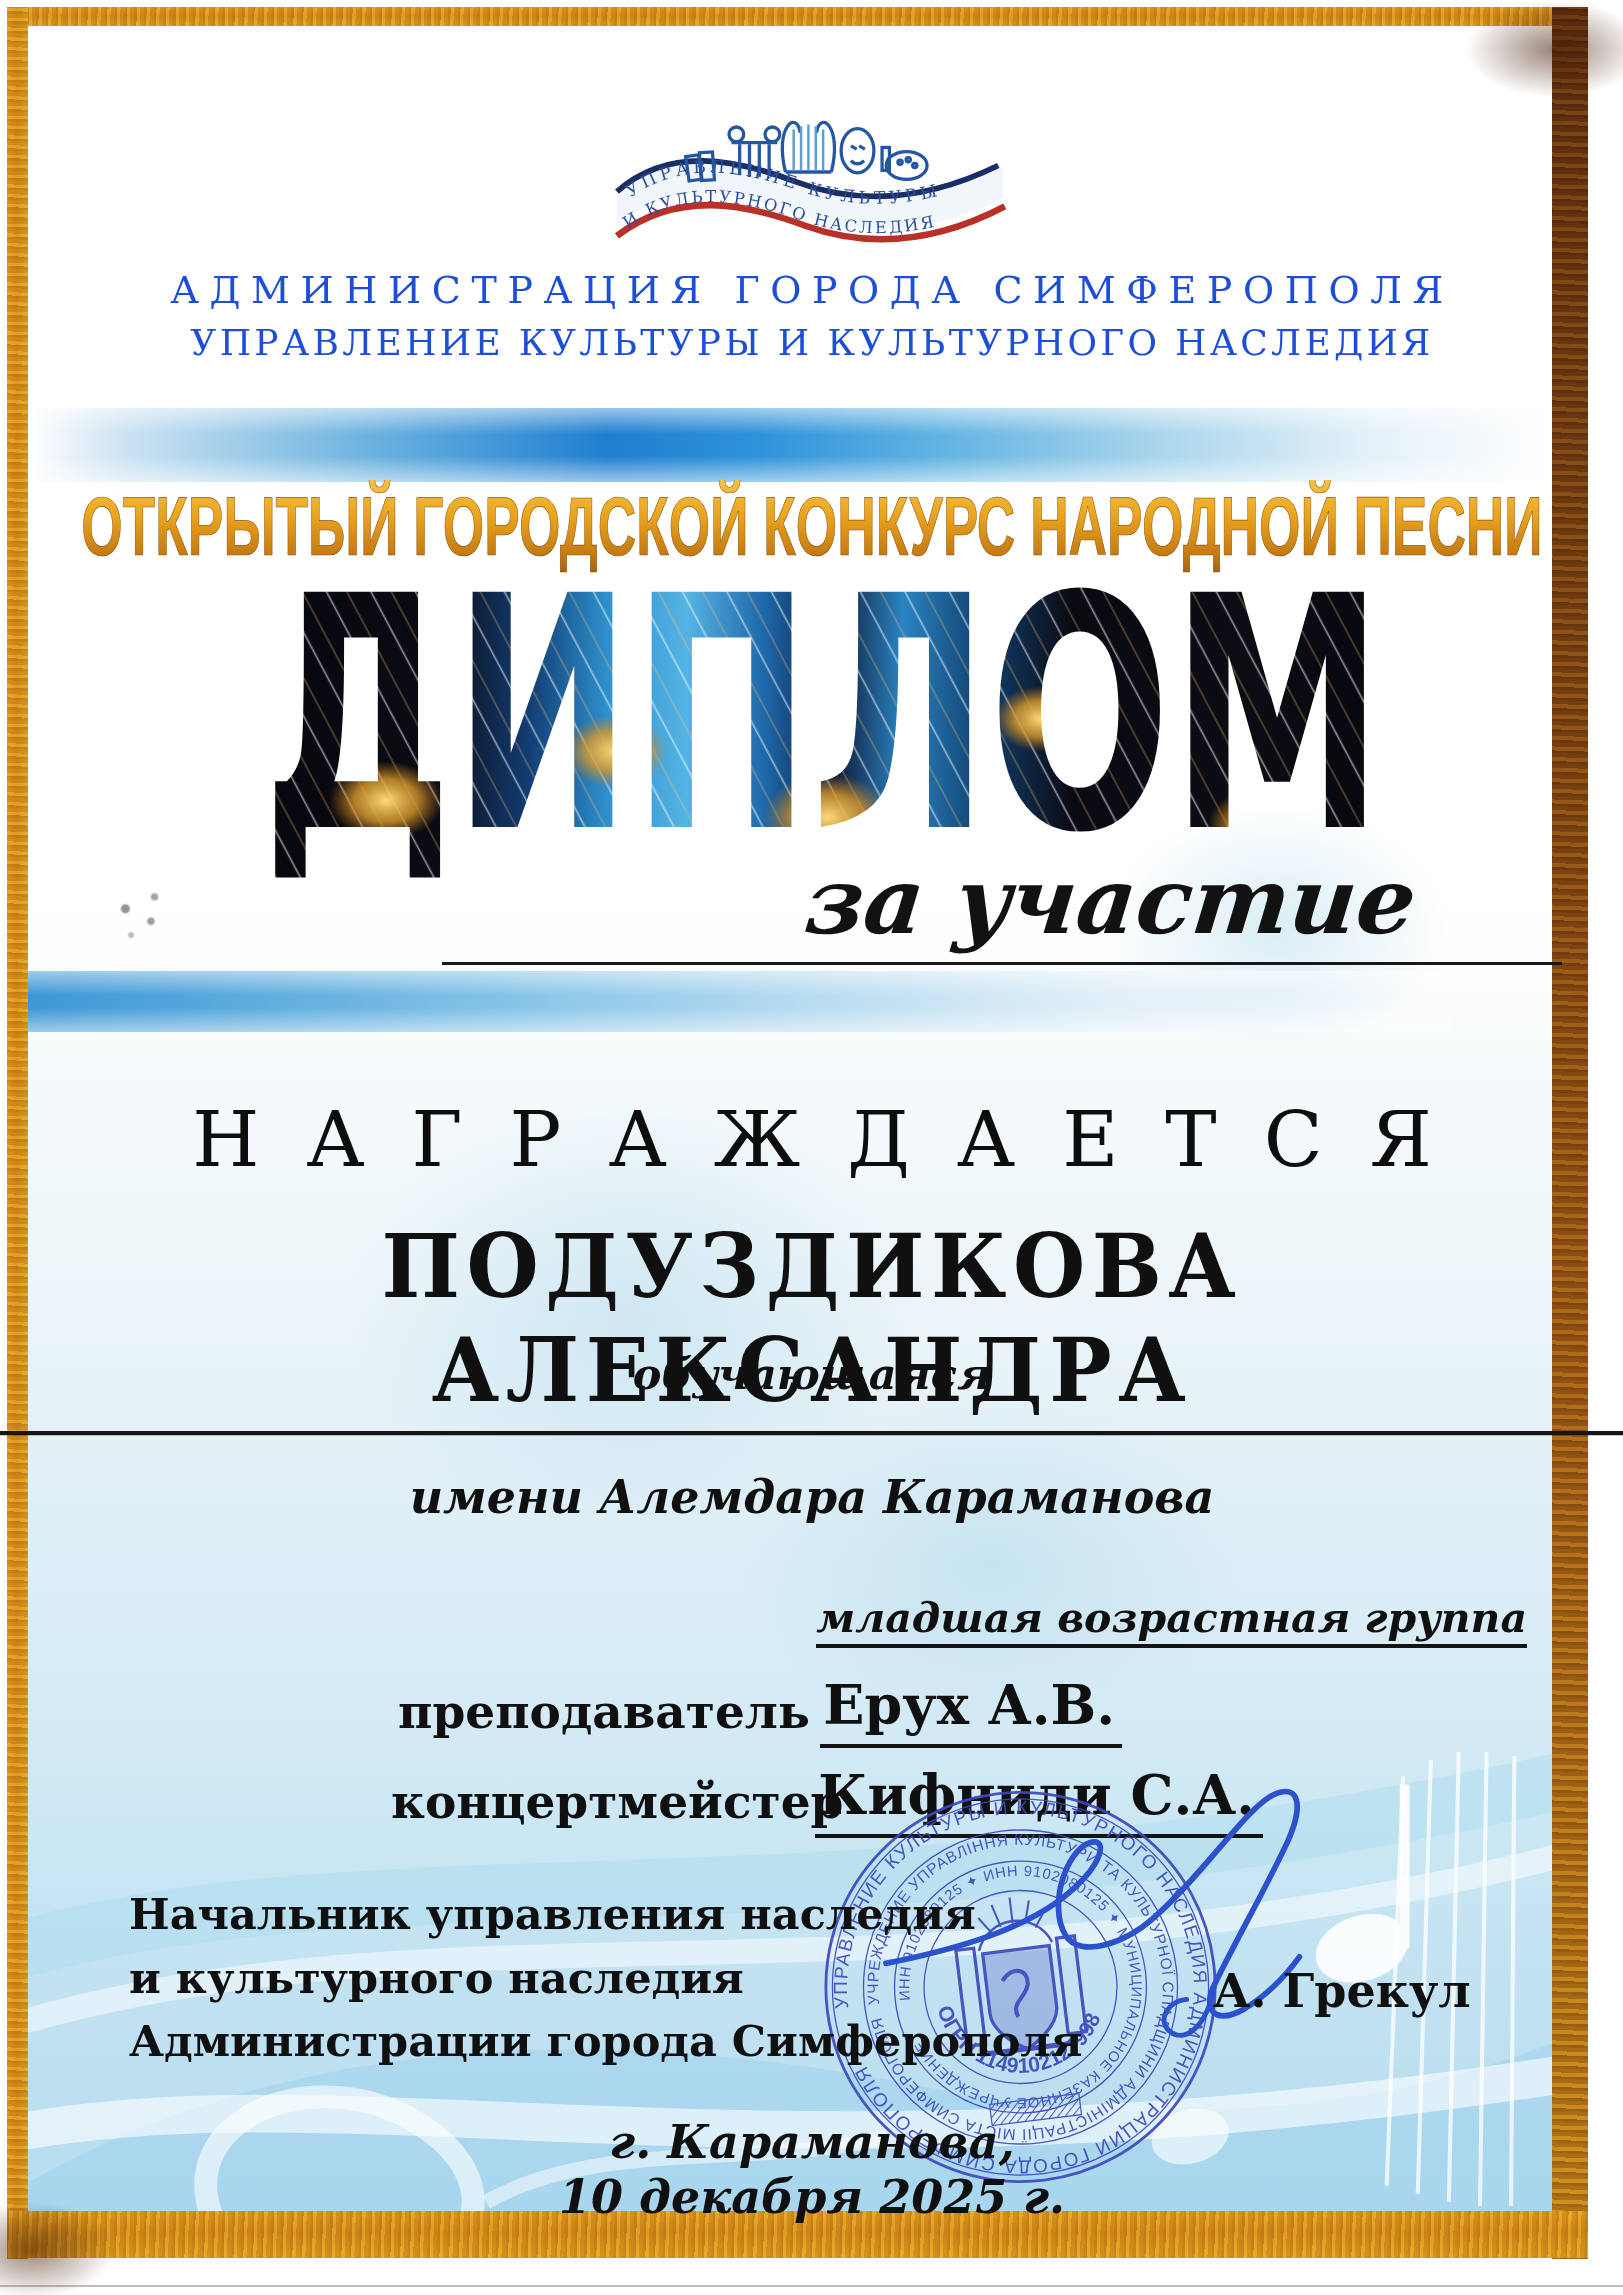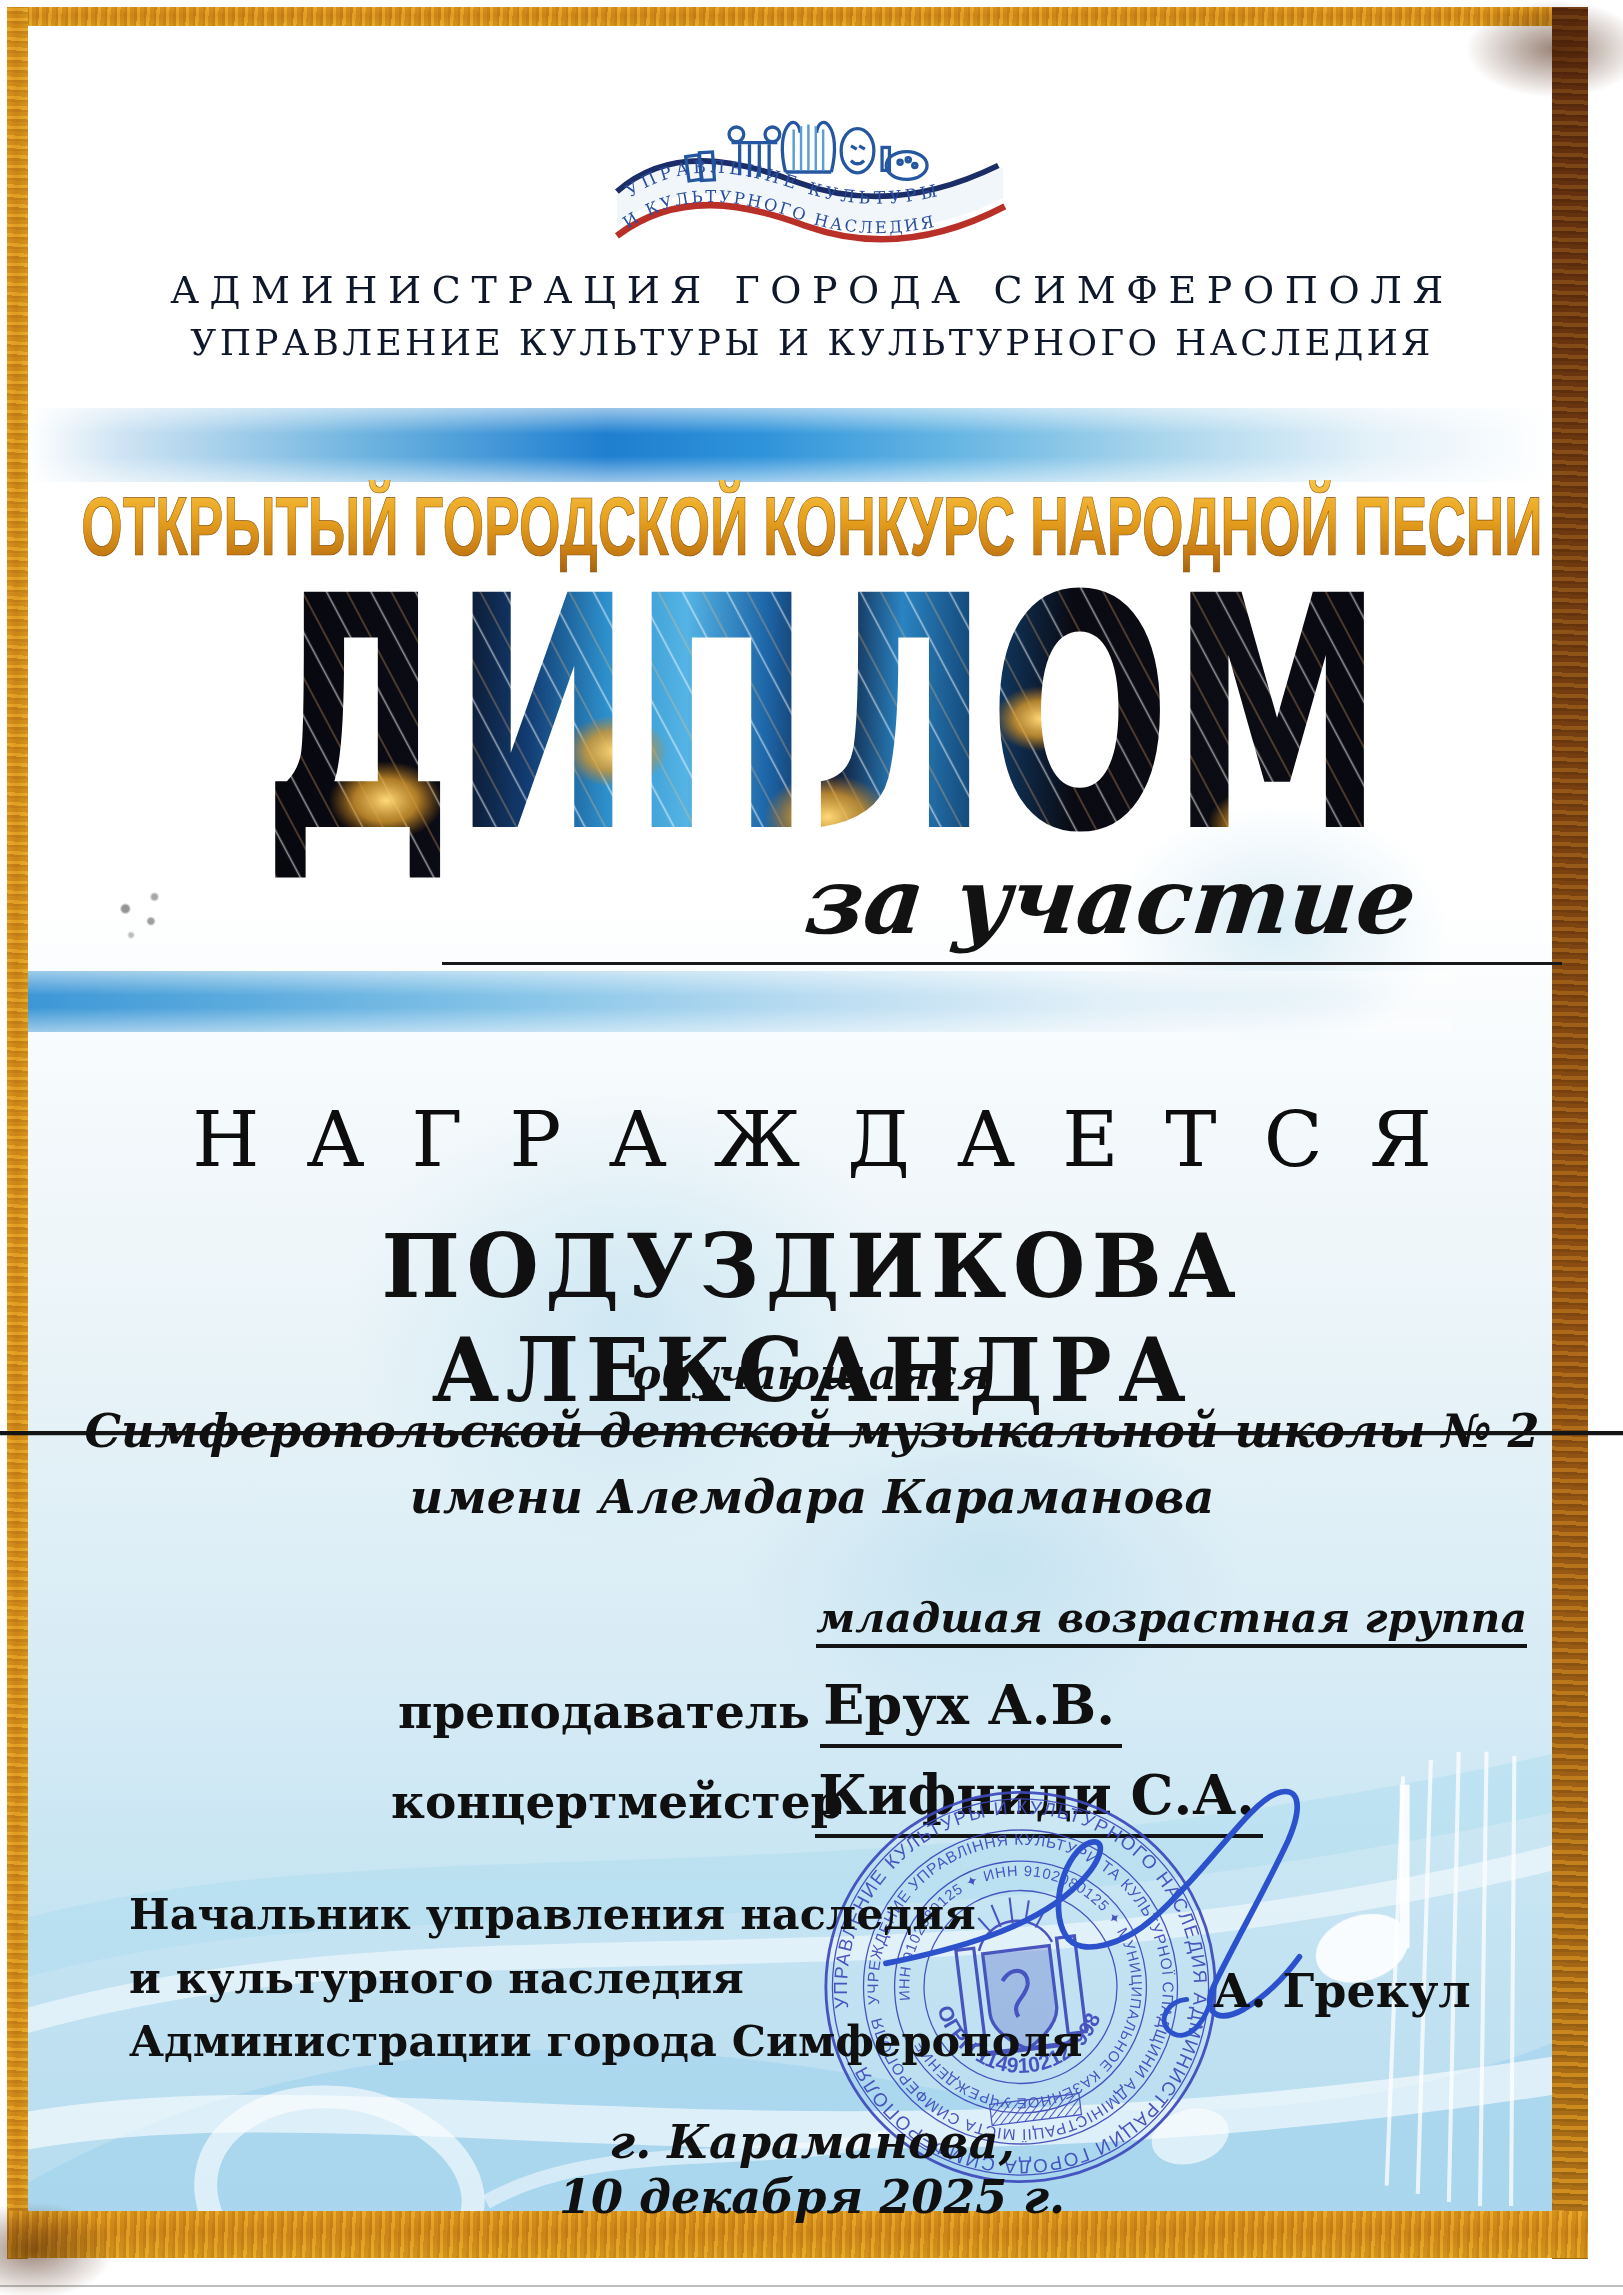--- a/index.html
+++ b/index.html
@@ -23,21 +23,21 @@
   #paper{background:linear-gradient(180deg,#ffffff 0%,#ffffff 40%,#f6fafc 48%,#ecf5f9 58%,#ddeef6 70%,#cde8f4 85%,#c6e4f3 100%);}
 
   .stripe1{background:linear-gradient(90deg, rgba(255,255,255,0) 0%, #cfe4f3 6%, #6fb4e0 22%, #1f7fd0 38%, #2f93da 48%, #63b4e3 60%, #a9d5ec 74%, #e3f1f9 88%, rgba(255,255,255,0) 100%);}
   .stripe1::after{content:"";position:absolute;inset:0;background:linear-gradient(180deg,#ffffff 0%,rgba(255,255,255,0) 35%,rgba(255,255,255,0) 65%,#ffffff 100%);opacity:.55;}
   .stripe2{background:linear-gradient(90deg,#3d97d6 0%, #55a7dc 12%, #86c4e8 34%, #b9dcf1 55%, #e0eff8 75%, rgba(255,255,255,0) 96%);}
   .stripe2::after{content:"";position:absolute;inset:0;background:linear-gradient(180deg,#ffffff 0%,rgba(255,255,255,0) 40%,rgba(255,255,255,0) 60%,#ffffff 100%);opacity:.5;}
 
   .wm{background:radial-gradient(ellipse at center, rgba(165,212,233,.4), rgba(165,212,233,0) 70%);}
 
   
-  .navyhead{color:#0f172a;text-align:center;white-space:nowrap;}
+  .navyhead{color:#1d4ed8;text-align:center;white-space:nowrap;}
   .center{left:0;width:100%;text-align:center;}
   .bserif{font-weight:bold;color:#101010;}
   .bitalic{font-weight:bold;font-style:italic;color:#101010;}
   .uline{border-bottom:4.1px solid #151515;}
   .smudge{background:
       radial-gradient(circle at 22% 30%, rgba(60,60,65,.55) 0 3.3px, rgba(60,60,65,0) 5.7px),
       radial-gradient(circle at 70% 22%, rgba(60,60,65,.45) 0 2.5px, rgba(60,60,65,0) 4.9px),
       radial-gradient(circle at 55% 68%, rgba(60,60,65,.5) 0 2.5px, rgba(60,60,65,0) 4.9px),
       radial-gradient(circle at 20% 85%, rgba(60,60,65,.35) 0 1.6px, rgba(60,60,65,0) 4.1px);
       transform:rotate(-15deg);}
@@ -198,21 +198,20 @@
   <div class="abs" style="left:442px;top:962px;width:1120px;height:3.3px;background:#181818;"></div>
 
   <div class="abs center" style="top:1095px;font-size:77px;letter-spacing:47px;color:#0d0d0d;padding-left:47px;box-sizing:border-box;">НАГРАЖДАЕТСЯ</div>
 
   <div class="abs center" style="top:1221px;">
     <span class="bserif uline" style="display:inline-block;font-size:83px;letter-spacing:6.5px;padding:0 11.5px 8.2px 11.5px;
                  border-bottom-width:4.9px;transform:scale(1,1.06);">ПОДУЗДИКОВА АЛЕКСАНДРА</span>
   </div>
 
   <div class="abs center bitalic" style="top:1349px;font-size:43px;">обучающаяся</div>
-  <div class="abs center bitalic" style="top:1404px;font-size:46px;">Симферопольской детской музыкальной школы № 2</div>
   <div class="abs center bitalic" style="top:1470px;font-size:46px;">имени Алемдара Караманова</div>
 
   <div class="abs" style="right:97px;top:1594px;text-align:right;">
     <span class="bitalic" style="display:inline-block;font-size:41px;border-bottom:4.1px solid #141414;padding-bottom:2px;">младшая возрастная группа</span>
   </div>
 
   <div class="abs bserif" style="left:398px;top:1684px;font-size:47px;">преподаватель</div>
   <div class="abs" style="left:820px;top:1673px;text-decoration:underline;">
     <span class="bserif" style="display:inline-block;font-size:54px;border-bottom:4.9px solid #141414;padding:0 6.5px 6.5px 3.3px;">Ерух А.В.</span>
   </div>

